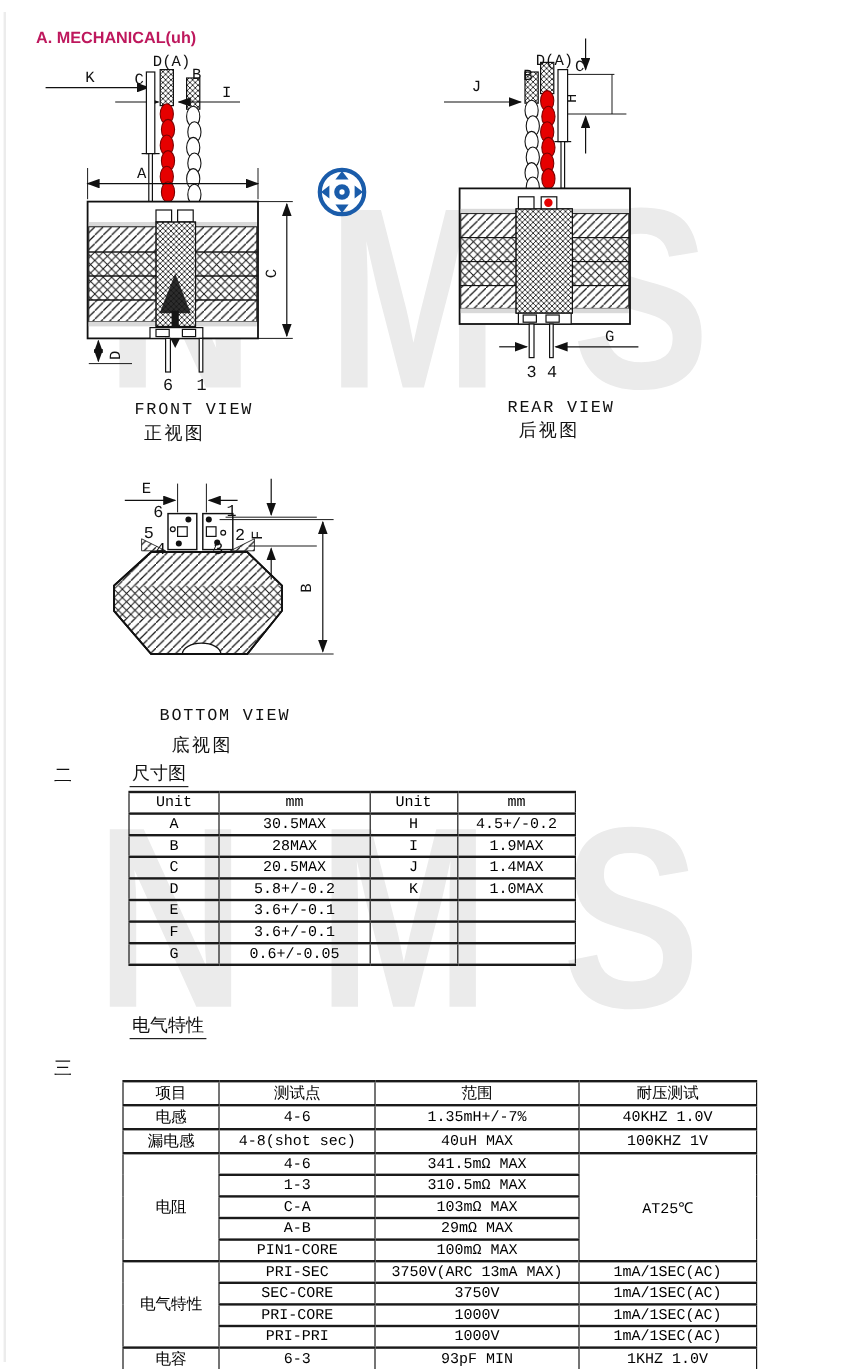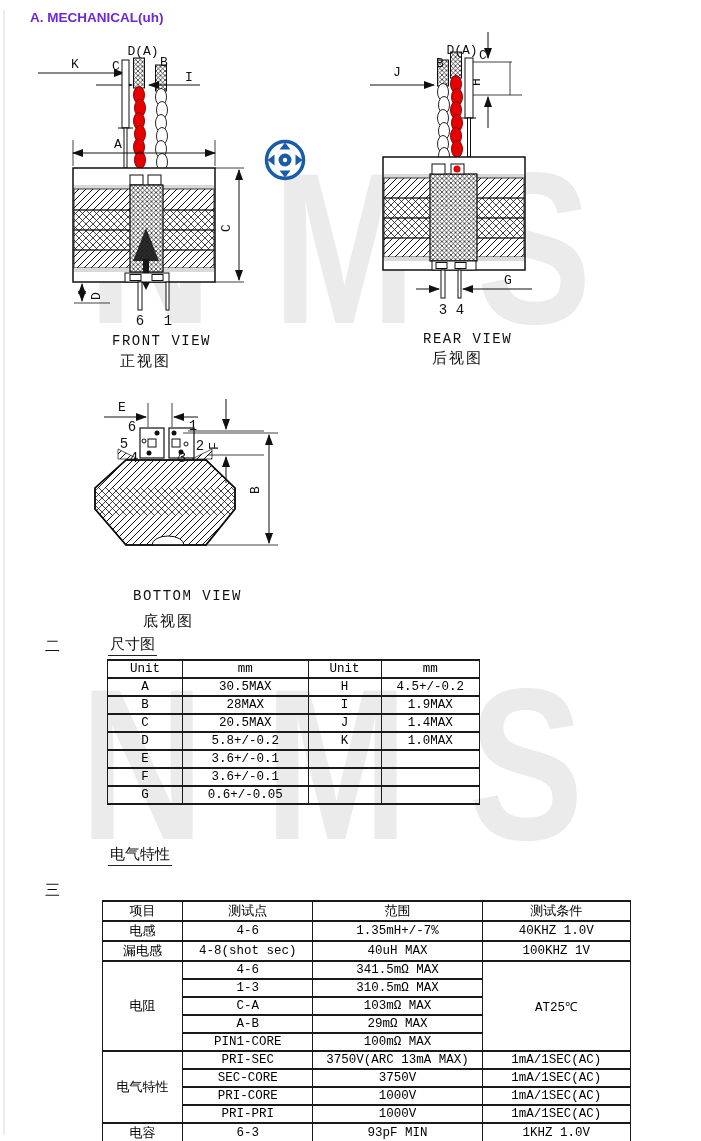--- a/index.html
+++ b/index.html
@@ -4,21 +4,21 @@
 <style>
   html,body{margin:0;padding:0;background:#fff;}
   .page{position:relative;width:701px;height:1141px;background:#fff;overflow:hidden;
         font-family:"Liberation Sans",sans-serif;color:#111;}
   .edge-line{position:absolute;left:3px;top:10px;width:2px;height:1125px;background:#ececec;}
   .watermark{position:absolute;font-family:"Liberation Sans",sans-serif;font-weight:bold;
         font-size:215px;line-height:0.9;color:#ebebeb;letter-spacing:8px;
         transform:scaleX(0.8);transform-origin:left top;white-space:nowrap;z-index:0;}
   .wm1{left:88px;top:152px;}
   .wm2{left:80px;top:668px;}
-  .title{position:absolute;left:30px;top:10px;font-size:13.5px;font-weight:700;color:#6d28d9;z-index:2;}
+  .title{position:absolute;left:30px;top:24px;font-size:13.5px;font-weight:700;color:#be185d;z-index:2;}
   .drawing{position:absolute;z-index:1;}
   svg text{font-family:"Liberation Mono","DejaVu Sans Mono",monospace;font-size:13px;fill:#111;}
   svg text.cap{font-size:14px;letter-spacing:1.5px;}
   svg text.capcn{font-size:15px;letter-spacing:2px;}
   svg text.pinnum{font-size:14px;}
   svg line,svg path.ln{stroke:#111;}
   .section-marker{position:absolute;font-size:15px;color:#111;z-index:2;}
   .section-title{position:absolute;font-size:15px;color:#111;z-index:2;border-bottom:1px solid #222;padding:0 2px 1px 2px;text-align:center;}
   table.dt{position:absolute;border-collapse:collapse;table-layout:fixed;z-index:1;background:transparent;}
   table.dt td,table.dt th{border:1px solid #1a1a1a;border-top-width:2px;border-bottom-width:2px;
@@ -330,21 +330,21 @@
         <col style="width:80px">
         <col style="width:130px">
         <col style="width:169px">
         <col style="width:148px">
       </colgroup>
     <tbody>
         <tr>
       <th class="cn">项目</th>
       <th class="cn">测试点</th>
       <th class="cn">范围</th>
-      <th class="cn">测试条件</th>
+      <th class="cn">耐压测试</th>
     </tr>
     <tr>
       <td class="cn">电感</td>
       <td>4-6</td>
       <td>1.35mH+/-7%</td>
       <td>40KHZ 1.0V</td>
     </tr>
     <tr>
       <td class="cn">漏电感</td>
       <td>4-8(shot sec)</td>

